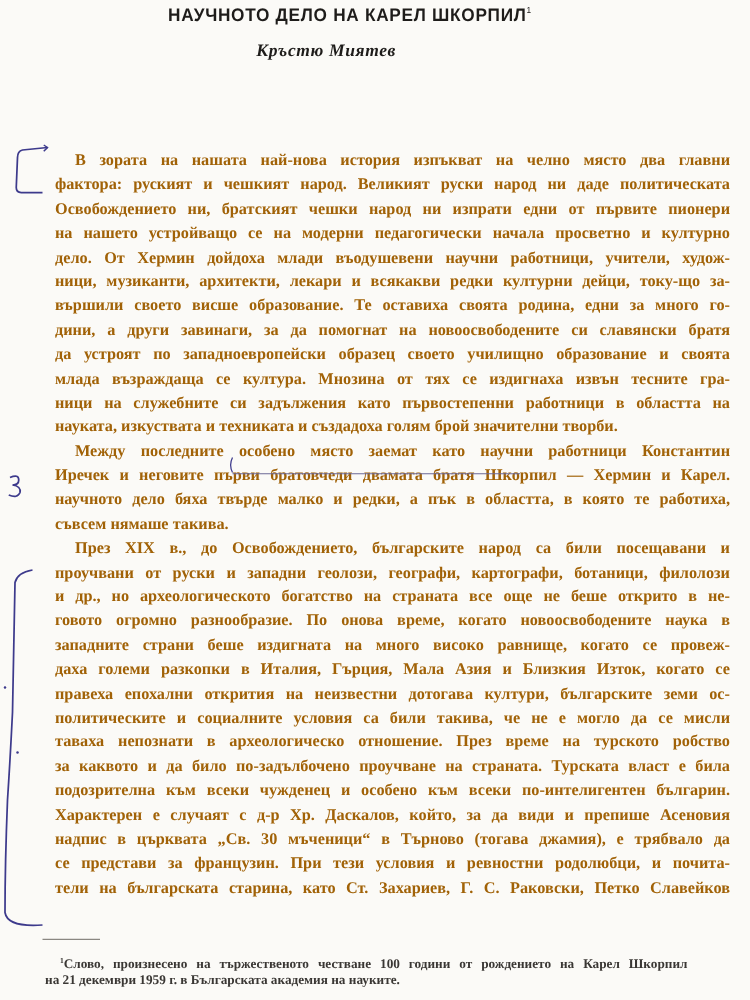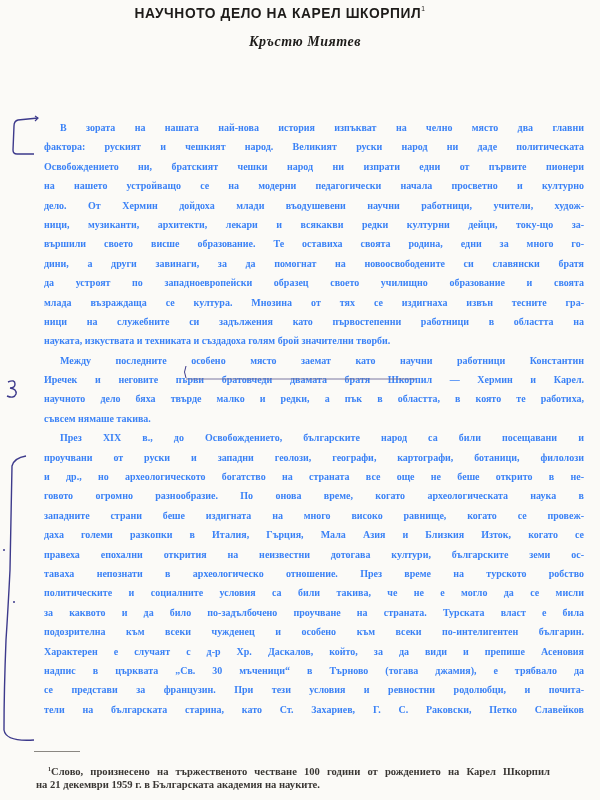--- a/index.html
+++ b/index.html
@@ -14,27 +14,27 @@
   .title {
     position: absolute; left: 110px; top: 0px; width: 340px;
     text-align: center; font-family: "Liberation Sans", sans-serif;
     font-weight: bold; font-size: 14.5px; letter-spacing: 0.6px;
     transform: scaleX(0.95); transform-origin: center top;
     line-height: 18px;
   }
   .title sup { font-size: 7px; vertical-align: 7px; font-weight: normal; }
   .author {
     position: absolute; left: 205px; top: 34px; width: 200px;
-    text-align: center; font-style: italic; font-weight: bold;
+    text-align: left; font-style: italic; font-weight: bold;
     font-size: 14px; letter-spacing: 0.5px;
   }
   .body {
     position: absolute; left: 44px; top: 118px; width: 540px;
-    font-size: 10px; line-height: 19.4px; font-weight: bold;
-    color: #3b82f6;
+    font-size: 13px; line-height: 19.4px; font-weight: bold;
+    color: #a16207;
   }
   .line {
     display: block; white-space: nowrap; text-align: justify;
     text-align-last: justify; height: 19.4px;
   }
   .line.last { text-align-last: left; }
   .line.indent { padding-left: 16px; }
   .footrule {
     position: absolute; left: 34px; top: 751px; width: 46px;
     border-top: 1px solid #8a8782;
@@ -70,26 +70,26 @@
     <span class="line">млада възраждаща се култура. Мнозина от тях се издигнаха извън тесните гра-</span>
     <span class="line">ници на служебните си задължения като първостепенни работници в областта на</span>
     <span class="line last">науката, изкуствата и техниката и създадоха голям брой значителни творби.</span>
     <span class="line indent">Между последните особено място заемат като научни работници Константин</span>
     <span class="line">Иречек и неговите първи братовчеди двамата братя Шкорпил — Хермин и Карел.</span>
     <span class="line">научното дело бяха твърде малко и редки, а пък в областта, в която те работиха,</span>
     <span class="line last">съвсем нямаше такива.</span>
     <span class="line indent">През XIX в., до Освобождението, българските народ са били посещавани и</span>
     <span class="line">проучвани от руски и западни геолози, географи, картографи, ботаници, филолози</span>
     <span class="line">и др., но археологическото богатство на страната все още не беше открито в не-</span>
-    <span class="line">говото огромно разнообразие. По онова време, когато археологическата наука в</span>
+    <span class="line">говото огромно разнообразие. По онова време, когато новоосвободените наука в</span>
     <span class="line">западните страни беше издигната на много високо равнище, когато се провеж-</span>
     <span class="line">даха големи разкопки в Италия, Гърция, Мала Азия и Близкия Изток, когато се</span>
     <span class="line">правеха епохални открития на неизвестни дотогава култури, българските земи ос-</span>
+    <span class="line">политическите и социалните условия са били такива, че не е могло да се мисли</span>
     <span class="line">таваха непознати в археологическо отношение. През време на турското робство</span>
-    <span class="line">политическите и социалните условия са били такива, че не е могло да се мисли</span>
     <span class="line">за каквото и да било по-задълбочено проучване на страната. Турската власт е била</span>
     <span class="line">подозрителна към всеки чужденец и особено към всеки по-интелигентен българин.</span>
     <span class="line">Характерен е случаят с д-р Хр. Даскалов, който, за да види и препише Асеновия</span>
     <span class="line">надпис в църквата „Св. 30 мъченици“ в Търново (тогава джамия), е трябвало да</span>
     <span class="line">се представи за французин. При тези условия и ревностни родолюбци, и почита-</span>
     <span class="line">тели на българската старина, като Ст. Захариев, Г. С. Раковски, Петко Славейков</span>
   </div>
 
   <svg class="mark" style="left:0;top:110px" width="50" height="50" viewBox="0 0 50 50">
     <path d="M38 8 L18 10 Q14 11 14 16 L13 40 Q13 44 17 44 L34 44" fill="none" stroke="#3d3a8c" stroke-width="1.4"></path>

